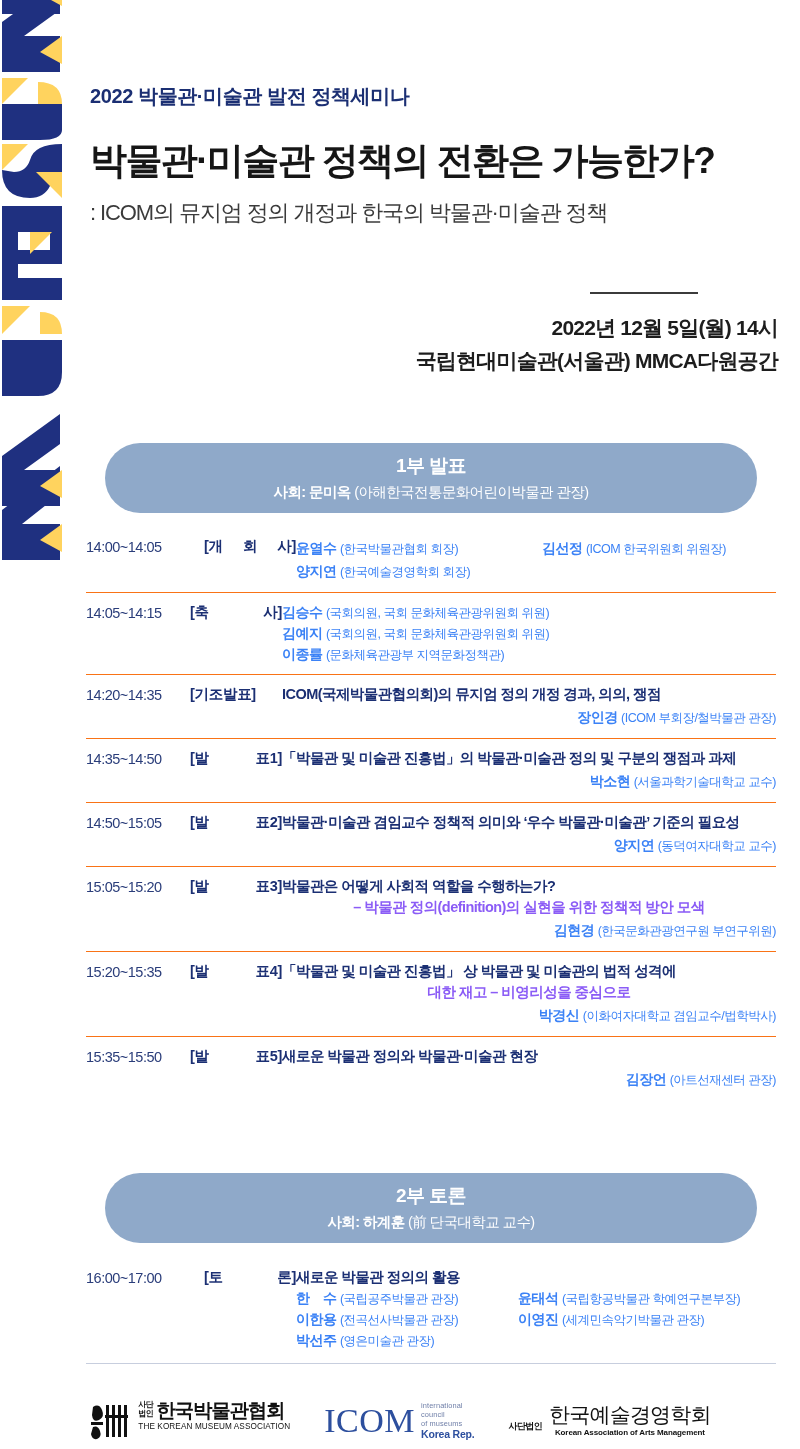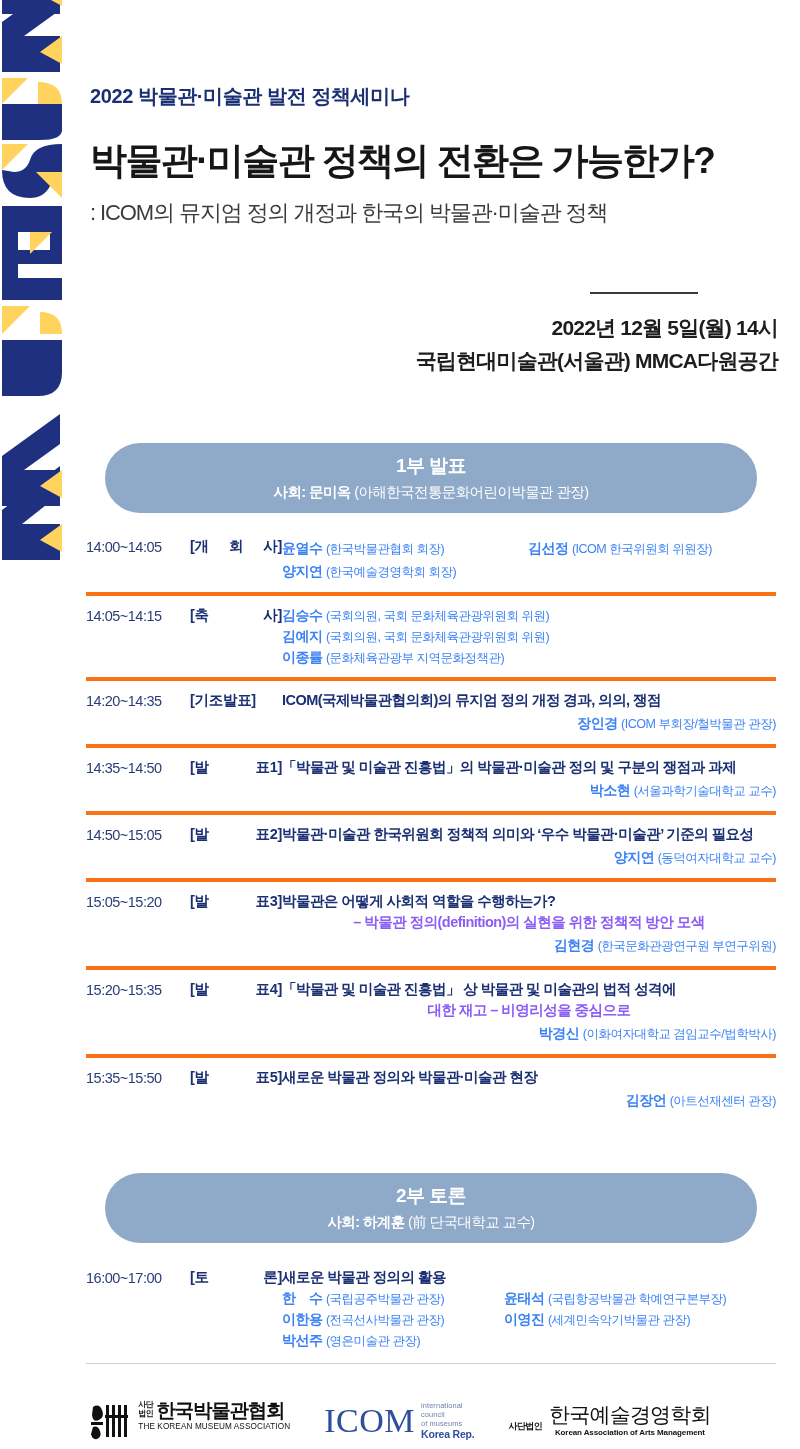--- a/index.html
+++ b/index.html
@@ -118,24 +118,24 @@
   }
   .sectionbar .s-host b { font-weight: 700; }
 
   
   .program { position: absolute; left: 86px; width: 690px; }
 
   .row {
     position: relative;
     display: flex;
     align-items: flex-start;
-    border-top: 4px solid #f97316;
+    border-top: 1px solid #f97316;
     padding: 9px 0 9px 0;
   }
-  .row.first { border-top: none; }
+  .row.first { border-top: none; gap: 14px; }
   .row.lastline { border-bottom: 1px solid #c7cede; }
 
   .time {
     flex: 0 0 104px;
     font-size: 14.5px;
     font-weight: 400;
     color: #2a3d7a;
     letter-spacing: -0.5px;
     line-height: 1.45;
     padding-top: 1px;
@@ -429,21 +429,21 @@
     </div>
 
     <div class="row">
       <div class="time">14:50~15:05</div>
       <div class="body">
         <div class="mainline">
           <span class="tag spread">
             <span class="tg-open">[발</span>
             <span>표2]</span>
           </span>
-          <span class="topic">박물관·미술관 한국위원회 정책적 의미와 ‘우수 박물관·미술관’ 기준의 필요성</span>
+          <span class="topic">박물관·미술관 겸임교수 정책적 의미와 ‘우수 박물관·미술관’ 기준의 필요성</span>
         </div>
         <div class="people right">
           <span class="person">
             <span class="nm">양지연</span>
             <span class="af">(동덕여자대학교 교수)</span>
           </span>
         </div>
       </div>
     </div>
 

